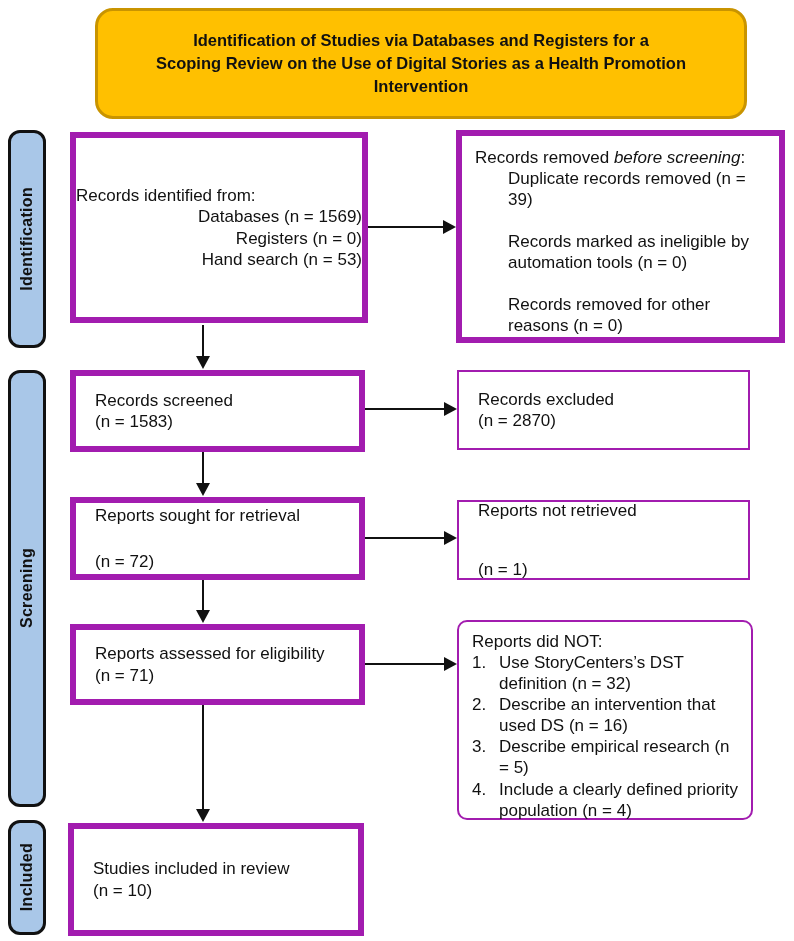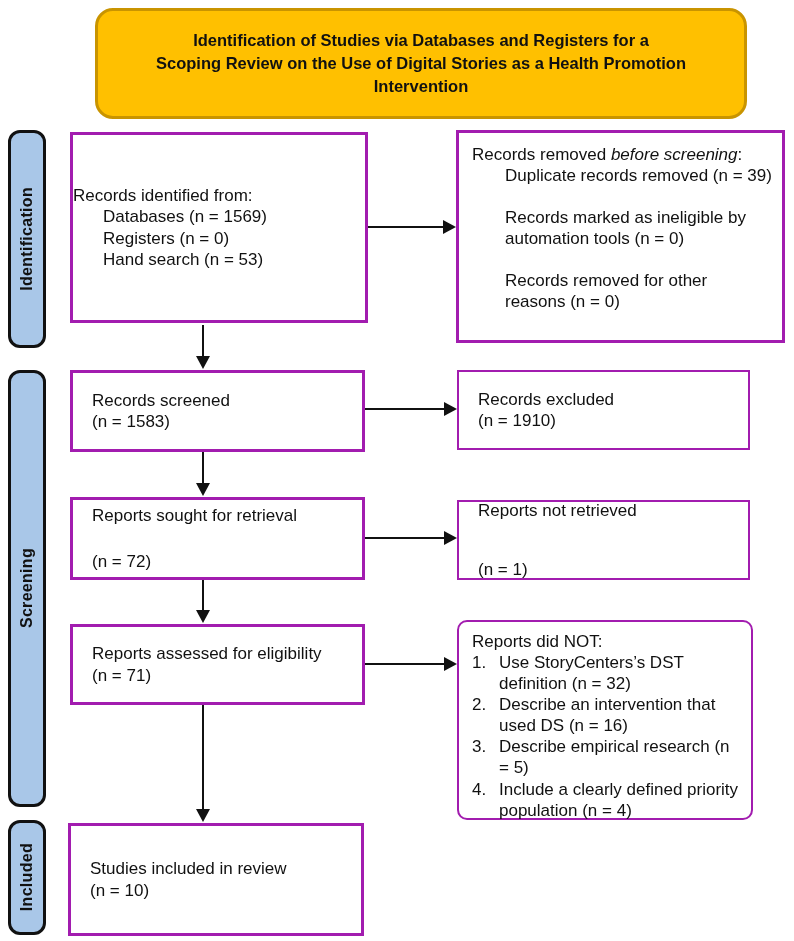--- a/index.html
+++ b/index.html
@@ -55,33 +55,33 @@
     white-space: nowrap;
   }
   .bar-identification { top: 130px; height: 218px; }
   .bar-screening      { top: 370px; height: 437px; }
   .bar-included       { top: 820px; height: 115px; }
 
   
   .fbox {
     position: absolute;
     background: #fff;
-    border: 3px solid #a21caf;
+    border: 6px solid #a21caf;
     font-size: 17px;
     line-height: 1.24;
   }
   .fbox.thin { border-width: 2px; }
   .vcenter {
     display: flex;
     flex-direction: column;
     justify-content: center;
   }
 
   .box-identified { left: 70px; top: 132px; width: 298px; height: 191px; }
-  .box-identified .indent { margin-left: 30px; }
+  .box-identified .indent { margin-left: 30px; text-align: right; }
 
   .box-removed { left: 456px; top: 130px; width: 329px; height: 213px; padding: 11px 10px 0 13px; }
   .box-removed .para { margin-left: 33px; margin-top: 0; }
   .box-removed .para + .para { margin-top: 21px; }
 
   .box-screened      { left: 70px;  top: 370px; width: 295px; height: 82px;  padding-left: 19px; }
   .box-excluded      { left: 457px; top: 370px; width: 293px; height: 80px;  padding-left: 19px; }
   .box-sought        { left: 70px;  top: 497px; width: 295px; height: 83px;  padding-left: 19px; gap: 24px; }
   .box-notretrieved  { left: 457px; top: 500px; width: 293px; height: 80px;  padding-left: 19px; gap: 38px; }
   .box-assessed      { left: 70px;  top: 624px; width: 295px; height: 81px;  padding-left: 19px; }
@@ -169,21 +169,21 @@
     <div class="para">Records marked as ineligible by automation tools (n = 0)</div>
     <div class="para">Records removed for other reasons (n = 0)</div>
   </div>
 
   <div class="fbox vcenter box-screened">
     <div>Records screened</div>
     <div>(n = 1583)</div>
   </div>
   <div class="fbox thin vcenter box-excluded">
     <div>Records excluded</div>
-    <div>(n = 1910)</div>
+    <div>(n = 2870)</div>
   </div>
 
   <div class="fbox vcenter box-sought">
     <div>Reports sought for retrieval</div>
     <div>(n = 72)</div>
   </div>
   <div class="fbox thin vcenter box-notretrieved">
     <div>Reports not retrieved</div>
     <div>(n = 1)</div>
   </div>

